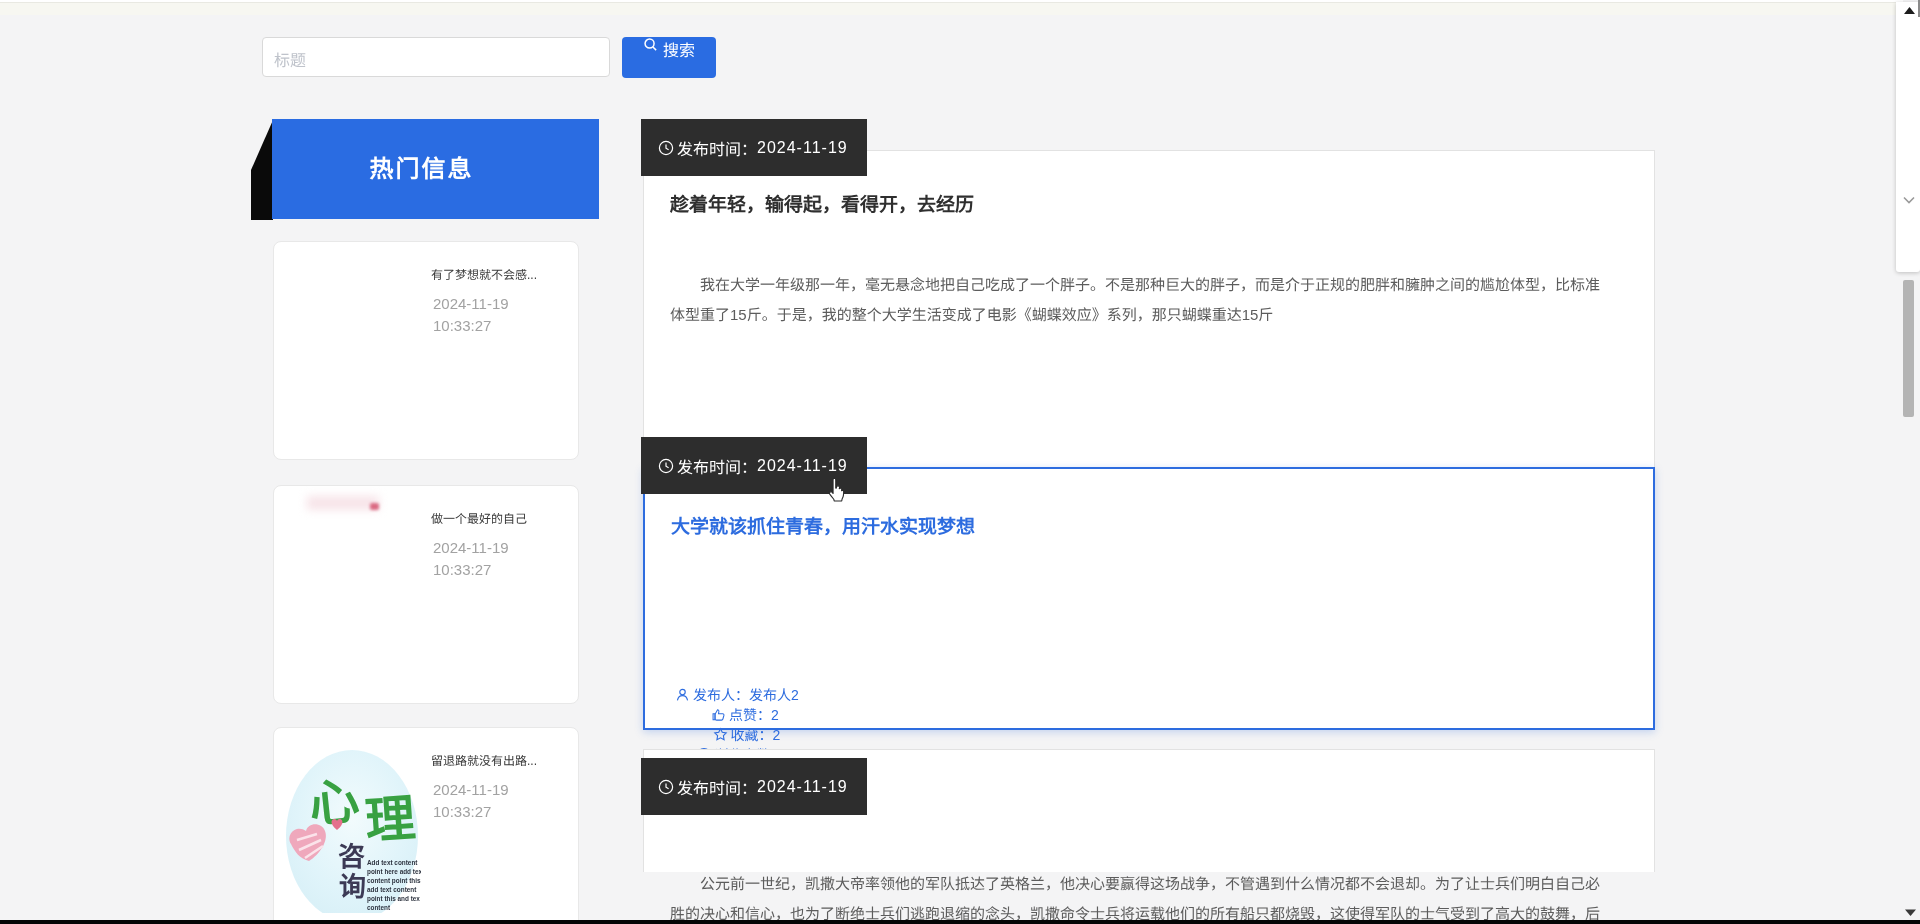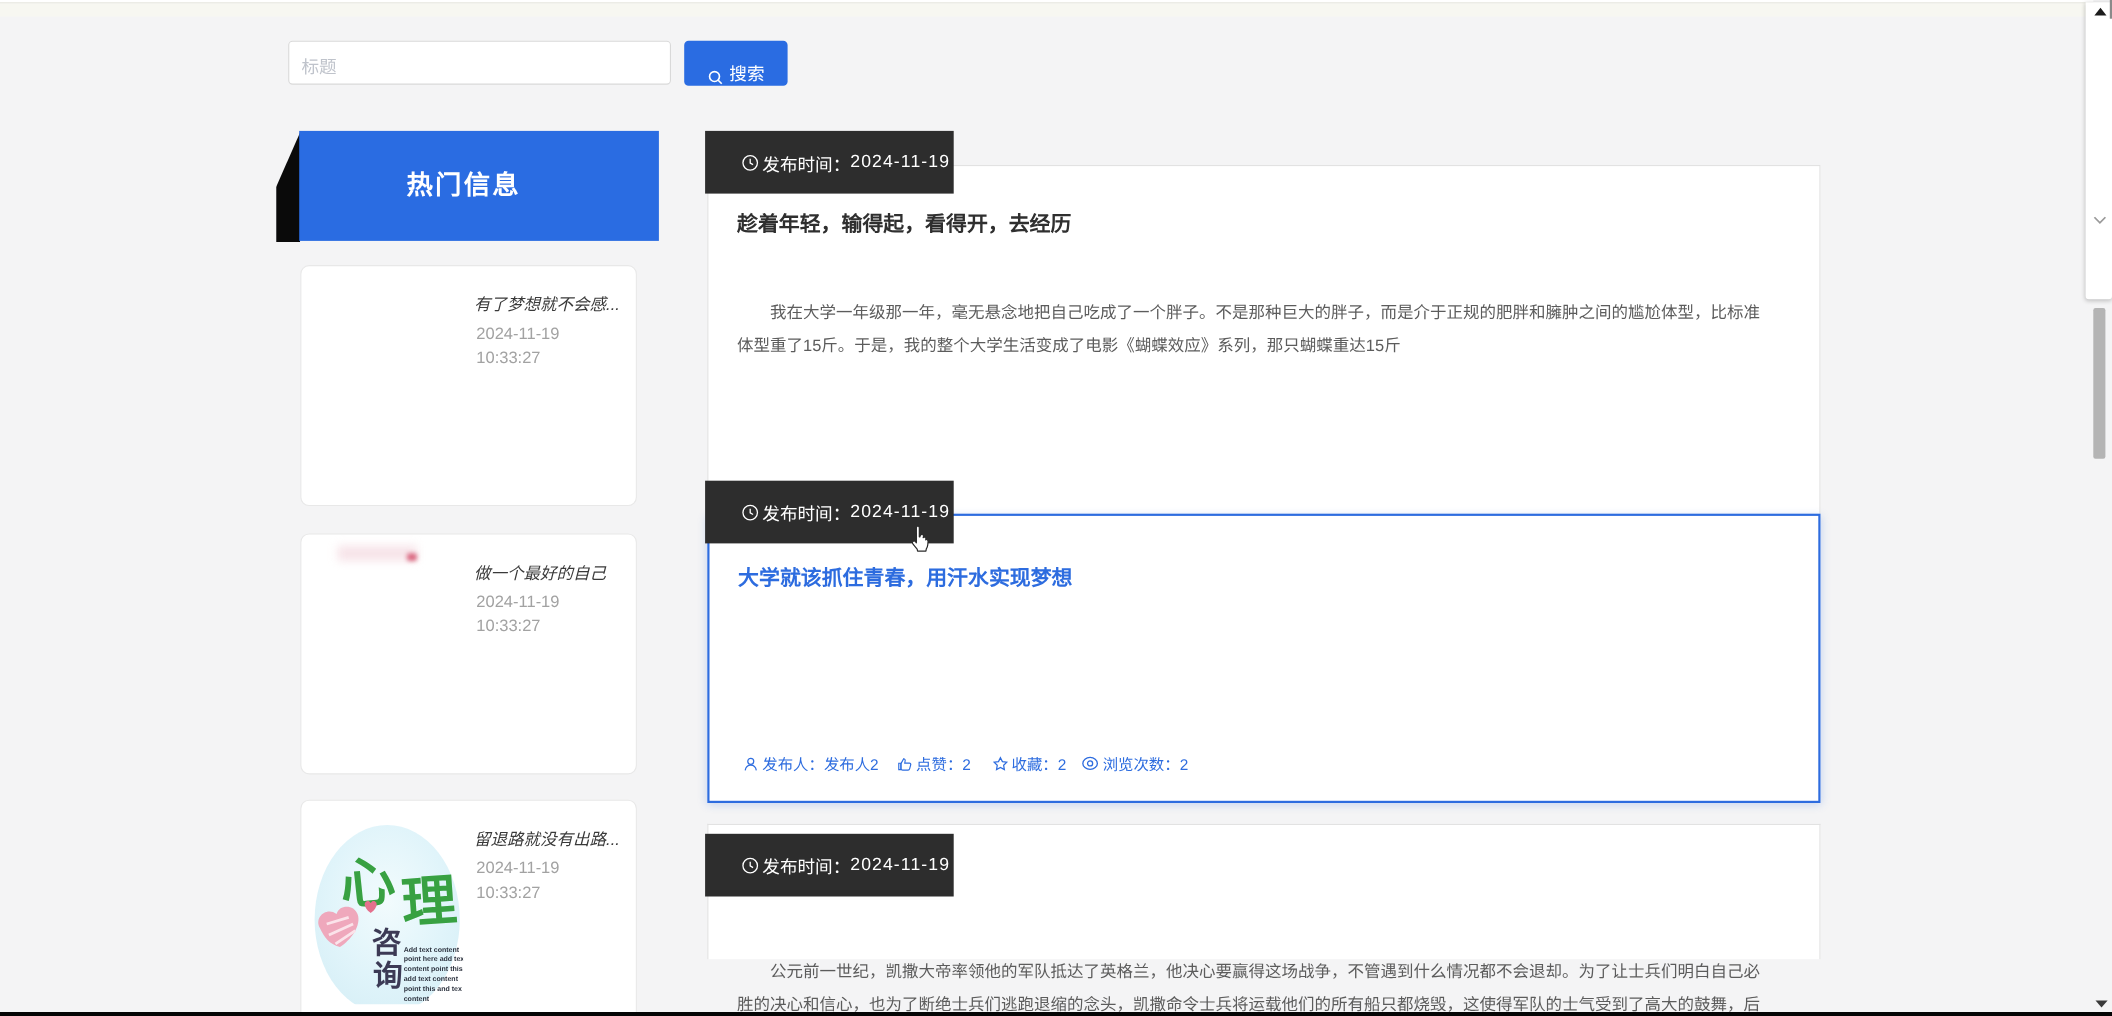--- a/index.html
+++ b/index.html
@@ -7,47 +7,47 @@
   html,body { width:1920px; height:924px; overflow:hidden; }
   body { background:#f4f4f5; font-family:"Liberation Sans",sans-serif; position:relative; }
   .abs { position:absolute; }
   
   .topstrip { left:0; top:0; width:1920px; height:2px; background:#ffffff; }
   .topline { left:0; top:2px; width:1920px; height:1px; background:#e9e9e2; }
   .topwarm { left:0; top:3px; width:1920px; height:12px; background:#f7f7f1; }
   
   .sinput { left:262px; top:37px; width:348px; height:40px; background:#fff; border:1px solid #d9d9d9; border-radius:4px; }
   .sinput span { position:absolute; left:11px; top:9px; font-size:16px; color:#bfc3cb; }
-  .sbtn { left:622px; top:37px; width:94px; height:41px; background:#2a6ce2; border-radius:4px; color:#fff; font-size:16px; display:flex; align-items:flex-end; justify-content:center; }
+  .sbtn { left:622px; top:37px; width:94px; height:41px; background:#2a6ce2; border-radius:4px; color:#fff; font-size:16px; display:flex; align-items:flex-start; justify-content:center; }
   .sbtn svg { margin-right:5px; }
   
   .fold { left:251px; top:120px; width:22px; height:100px; background:#0a0a0a; clip-path:polygon(100% 0, 100% 100%, 0 100%, 0 50%); }
   .sideHdr { left:272px; top:119px; width:327px; height:100px; background:#2a6ce2; color:#fff; font-size:24px; font-weight:bold; text-align:center; line-height:100px; letter-spacing:2px; padding-right:28px; }
   
   .scard { left:273px; width:306px; height:219px; background:#fff; border:1px solid #e8e8e8; border-radius:8px; }
-  .scard .t { position:absolute; left:157px; top:23px; width:140px; font-size:15px; color:#3a3a3a; white-space:nowrap; overflow:hidden;font-style:italic; }
+  .scard .t { position:absolute; left:157px; top:23px; width:140px; font-size:12px; color:#3a3a3a; white-space:nowrap; overflow:hidden; }
   .scard .d { position:absolute; left:159px; top:53px; font-size:15px; color:#a2a2a2; }
   .scard .tm { position:absolute; left:159px; top:75px; font-size:15px; color:#a2a2a2; }
   
-  .ribbon { left:641px; width:226px; height:57px; background:#2d2d2d; color:#fff; font-size:16px; display:flex; align-items:center; padding-left:33px; }
+  .ribbon { left:641px; width:226px; height:57px; background:#2d2d2d; color:#fff; font-size:16px; display:flex; align-items:center; padding-left:17px; }
   .ribbon svg { margin-right:3px; }
   .mcard { left:643px; width:1012px; height:332px; background:#fff; border:1px solid #e2e2e2; }
   .mcard .mt { position:absolute; left:26px; top:44px; font-size:19px; line-height:19px; font-weight:bold; color:#2f2f2f; }
   .mcard .mb { position:absolute; left:26px; top:87px; width:962px; height:96px; overflow:hidden; font-size:15px; line-height:30px; color:#5c5c5c; text-indent:30px;margin-top:32px; }
   .mcard .meta { position:absolute; left:30px; top:212px; height:20px; font-size:14px; color:#9b9b9b; display:flex; align-items:center; }
   .meta svg { margin-right:3px; }
   .meta .g { display:flex; align-items:center; }
   .meta .g:nth-child(2) { margin-left:16px; }
   .meta .g:nth-child(3) { margin-left:19px; }
   .meta .g:nth-child(4) { margin-left:14px; }
   .meta .g:first-child { margin-left:0; }
   .mcard.active { border:2px solid #2d6cdf; height:263px; box-shadow:0 2px 8px rgba(45,108,223,.25); }
   .mcard.active .mt { color:#2d6cdf; top:48px; }
   .mcard.active .mb { color:#2f6ee2; top:91px; }
-  .mcard.active .meta { color:#2d6cdf; top:215px; }
+  .mcard.active .meta { color:#2d6cdf; top:215px;flex-direction:column; }
   
   .sbtrack { left:1903px; top:0; width:17px; height:924px; background:#f4f4f5; }
   .sbpanel { left:1896px; top:2px; width:24px; height:270px; background:#fff; box-shadow:0 1px 4px rgba(0,0,0,.22); border-radius:0 0 3px 3px; }
   .sbthumb { left:1903px; top:280px; width:11px; height:137px; background:#b4b4b4; border-radius:2px; }
   .blackbar { left:0; top:920px; width:1920px; height:4px; background:#050505; }
 </style>
 </head>
 <body>
   <div class="abs topwarm"></div>
   <div class="abs topstrip"></div>

